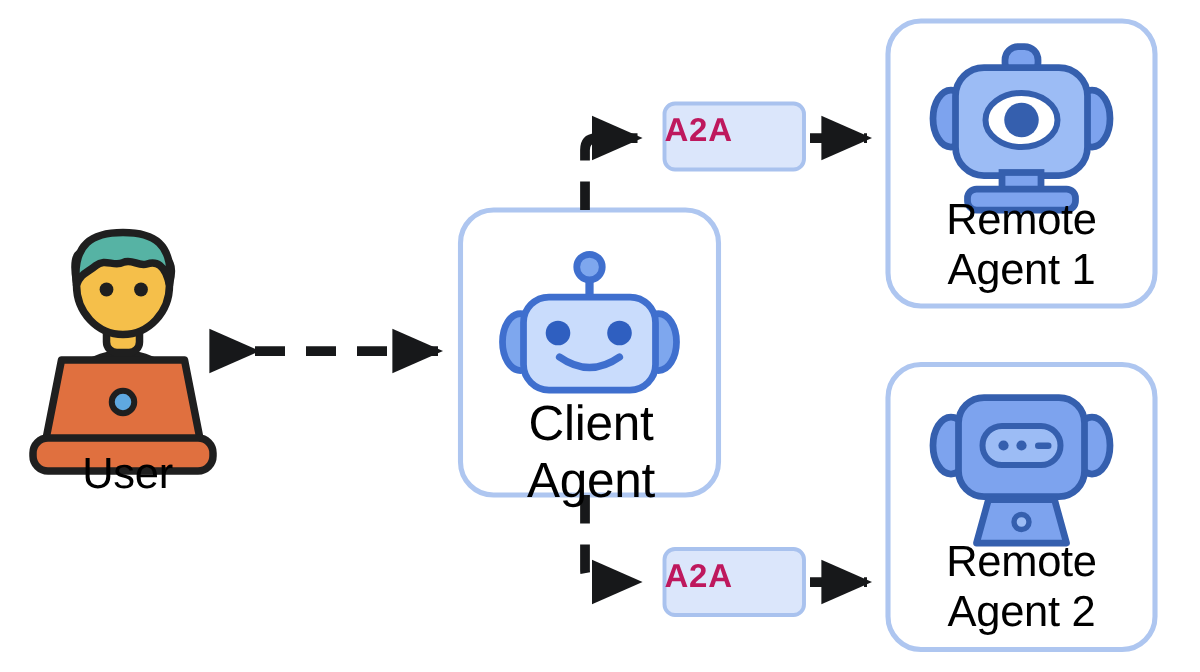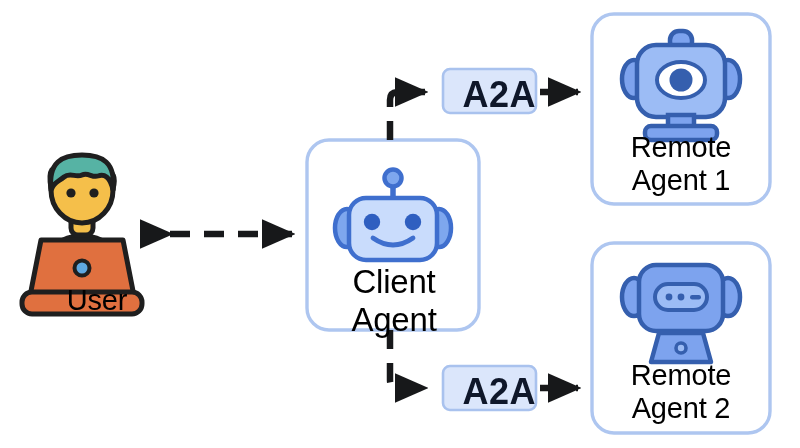--- a/index.html
+++ b/index.html
@@ -27,24 +27,23 @@
     text-align: center;
     color: #000000;
     font-family: "Liberation Sans", sans-serif;
     font-weight: 400;
     line-height: 1.14;
     white-space: pre-line;
     letter-spacing: -0.2px;
   }
   #user-label {
     left: 0px;
-    top: 284px;
+    top: 300px;
     width: 170px;
     font-size: 29px;
-    margin-left: 12px;
   }
   #client-agent-label {
     left: 305px;
     top: 263px;
     width: 178px;
     font-size: 33px;
   }
   #remote-agent-1-label {
     left: 592px;
     top: 131px;
@@ -52,25 +51,25 @@
     font-size: 29px;
   }
   #remote-agent-2-label {
     left: 592px;
     top: 359px;
     width: 178px;
     font-size: 29px;
   }
   .a2a-label {
     position: absolute;
-    text-align: right;
-    color: #0f172a;
+    text-align: left;
+    color: #be185d;
     font-family: "Liberation Sans", sans-serif;
     font-weight: 700;
-    font-size: 36px;
+    font-size: 22px;
     letter-spacing: 0.5px;
   }
   #a2a-label-top {
     left: 443px;
     top: 74px;
     width: 93px;
   }
   #a2a-label-bottom {
     left: 443px;
     top: 371px;

